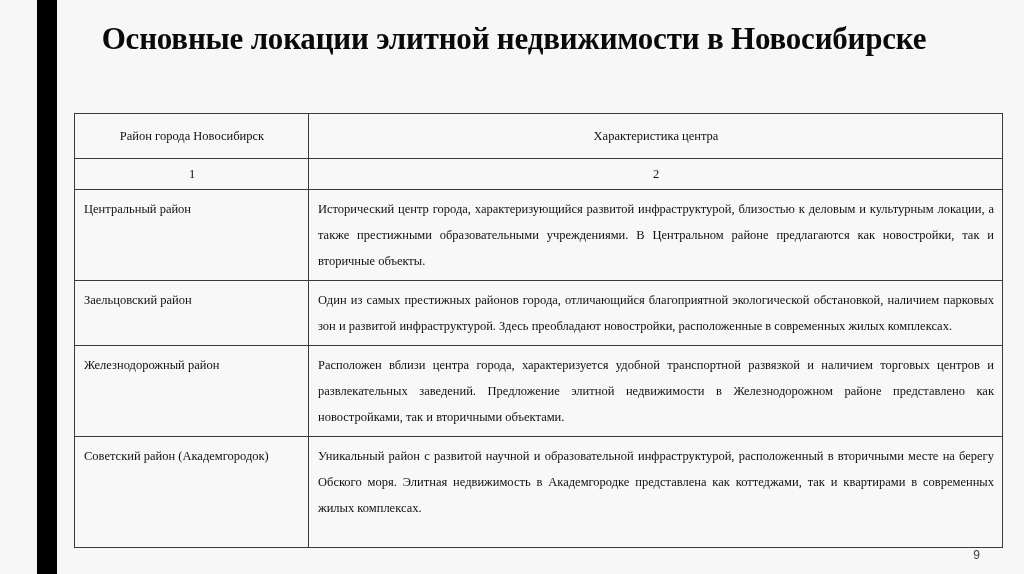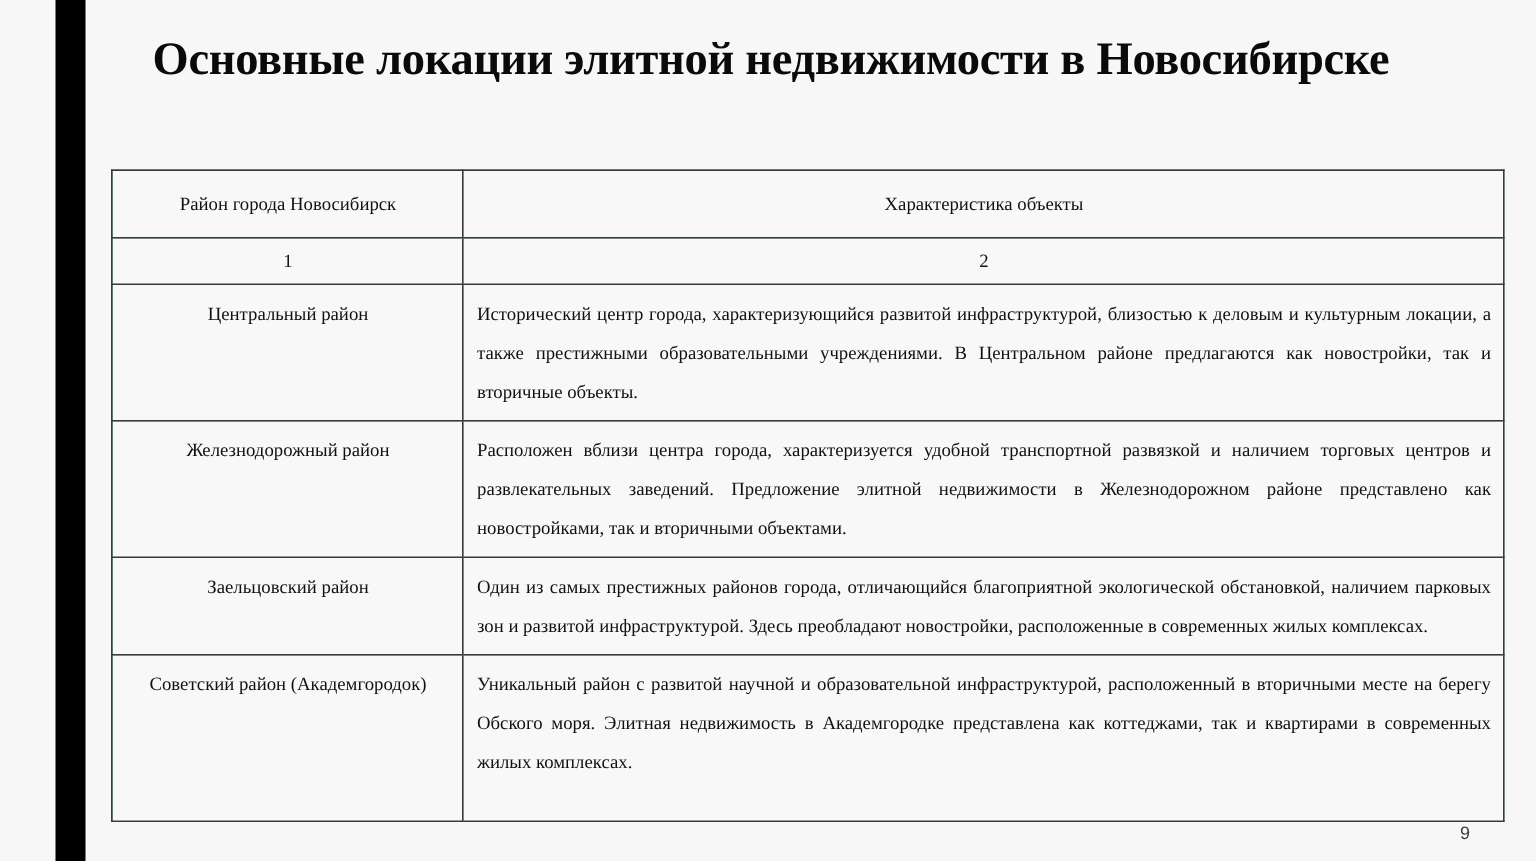--- a/index.html
+++ b/index.html
@@ -82,21 +82,21 @@
   }
   .row-numbers td {
     text-align: center;
     vertical-align: middle;
     padding-top: 4px;
     padding-bottom: 4px;
     line-height: 22px;
   }
 
   .cell-district {
-    text-align: center;
+    text-align: left;
     white-space: nowrap;
   }
   .cell-desc {
     text-align: justify;
     text-align-last: left;
     padding-right: 12px;
   }
   .cell-desc.is-tall { height: 98px; }
 
   
@@ -119,42 +119,42 @@
   <h1 class="slide-title">Основные локации элитной недвижимости в Новосибирске</h1>
 
   <table class="loc-table">
     <colgroup>
       <col class="col-district">
       <col class="col-desc">
     </colgroup>
     <thead>
       <tr>
         <th>Район города Новосибирск</th>
-        <th>Характеристика объекты</th>
+        <th>Характеристика центра</th>
       </tr>
     </thead>
     <tbody>
       <tr class="row-numbers">
         <td>1</td>
         <td>2</td>
       </tr>
 
       <tr>
         <td class="cell-district">Центральный район</td>
         <td class="cell-desc">Исторический центр города, характеризующийся развитой инфраструктурой, близостью к деловым и культурным локации, а также престижными образовательными учреждениями. В Центральном районе предлагаются как новостройки, так и вторичные объекты.</td>
       </tr>
 
       <tr>
-        <td class="cell-district">Железнодорожный район</td>
-        <td class="cell-desc">Расположен вблизи центра города, характеризуется удобной транспортной развязкой и наличием торговых центров и развлекательных заведений. Предложение элитной недвижимости в Железнодорожном районе представлено как новостройками, так и вторичными объектами.</td>
+        <td class="cell-district">Заельцовский район</td>
+        <td class="cell-desc">Один из самых престижных районов города, отличающийся благоприятной экологической обстановкой, наличием парковых зон и развитой инфраструктурой. Здесь преобладают новостройки, расположенные в современных жилых комплексах.</td>
       </tr>
 
       <tr>
-        <td class="cell-district">Заельцовский район</td>
-        <td class="cell-desc">Один из самых престижных районов города, отличающийся благоприятной экологической обстановкой, наличием парковых зон и развитой инфраструктурой. Здесь преобладают новостройки, расположенные в современных жилых комплексах.</td>
+        <td class="cell-district">Железнодорожный район</td>
+        <td class="cell-desc">Расположен вблизи центра города, характеризуется удобной транспортной развязкой и наличием торговых центров и развлекательных заведений. Предложение элитной недвижимости в Железнодорожном районе представлено как новостройками, так и вторичными объектами.</td>
       </tr>
 
       <tr>
         <td class="cell-district">Советский район (Академгородок)</td>
         <td class="cell-desc is-tall">Уникальный район с развитой научной и образовательной инфраструктурой, расположенный в вторичными месте на берегу Обского моря. Элитная недвижимость в Академгородке представлена как коттеджами, так и квартирами в современных жилых комплексах.</td>
       </tr>
     </tbody>
   </table>
 
   <div class="page-number">9</div>

